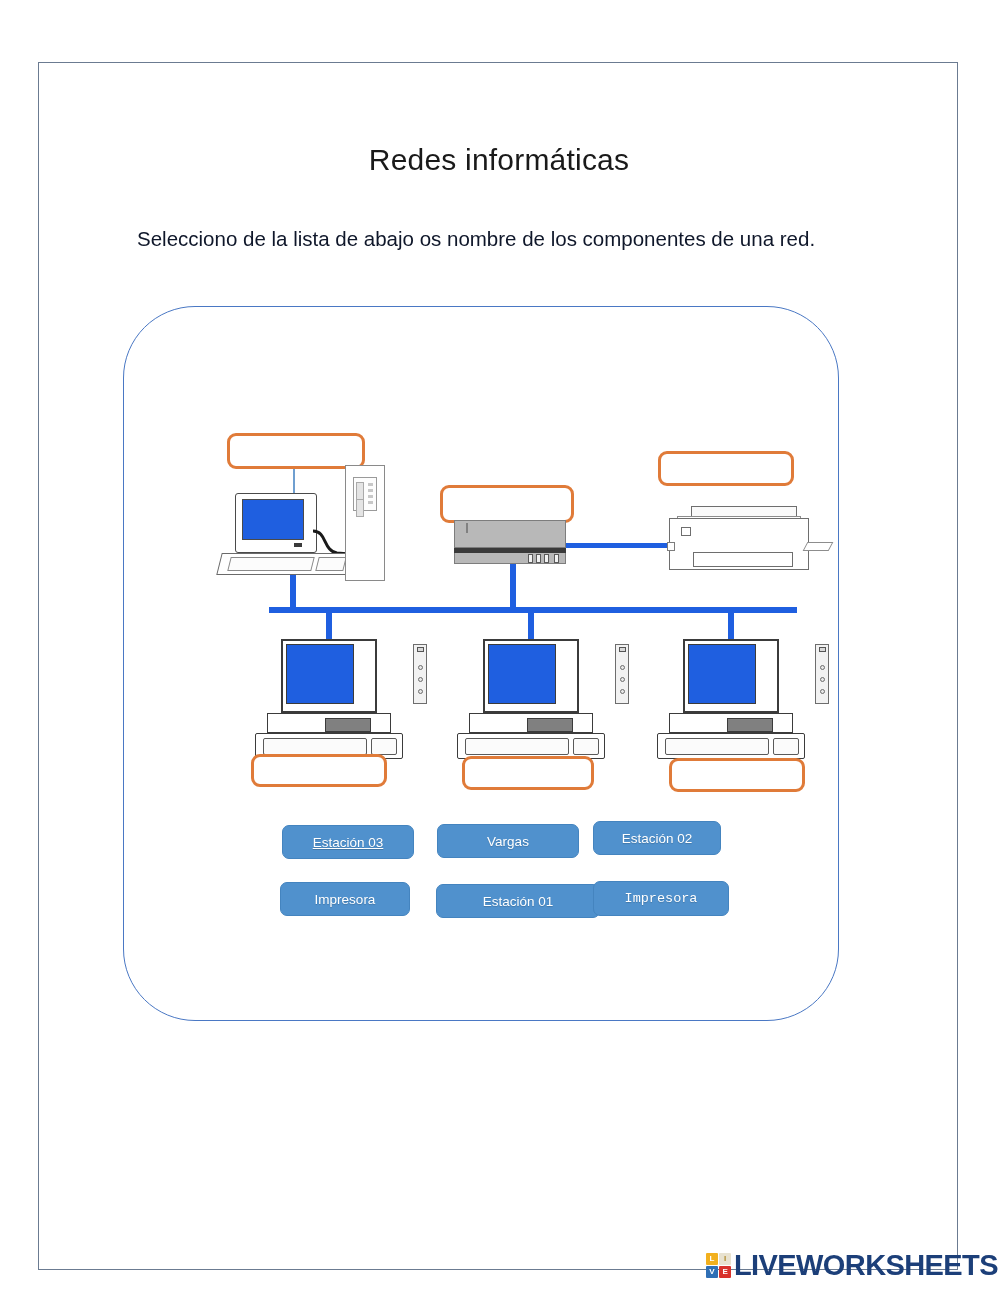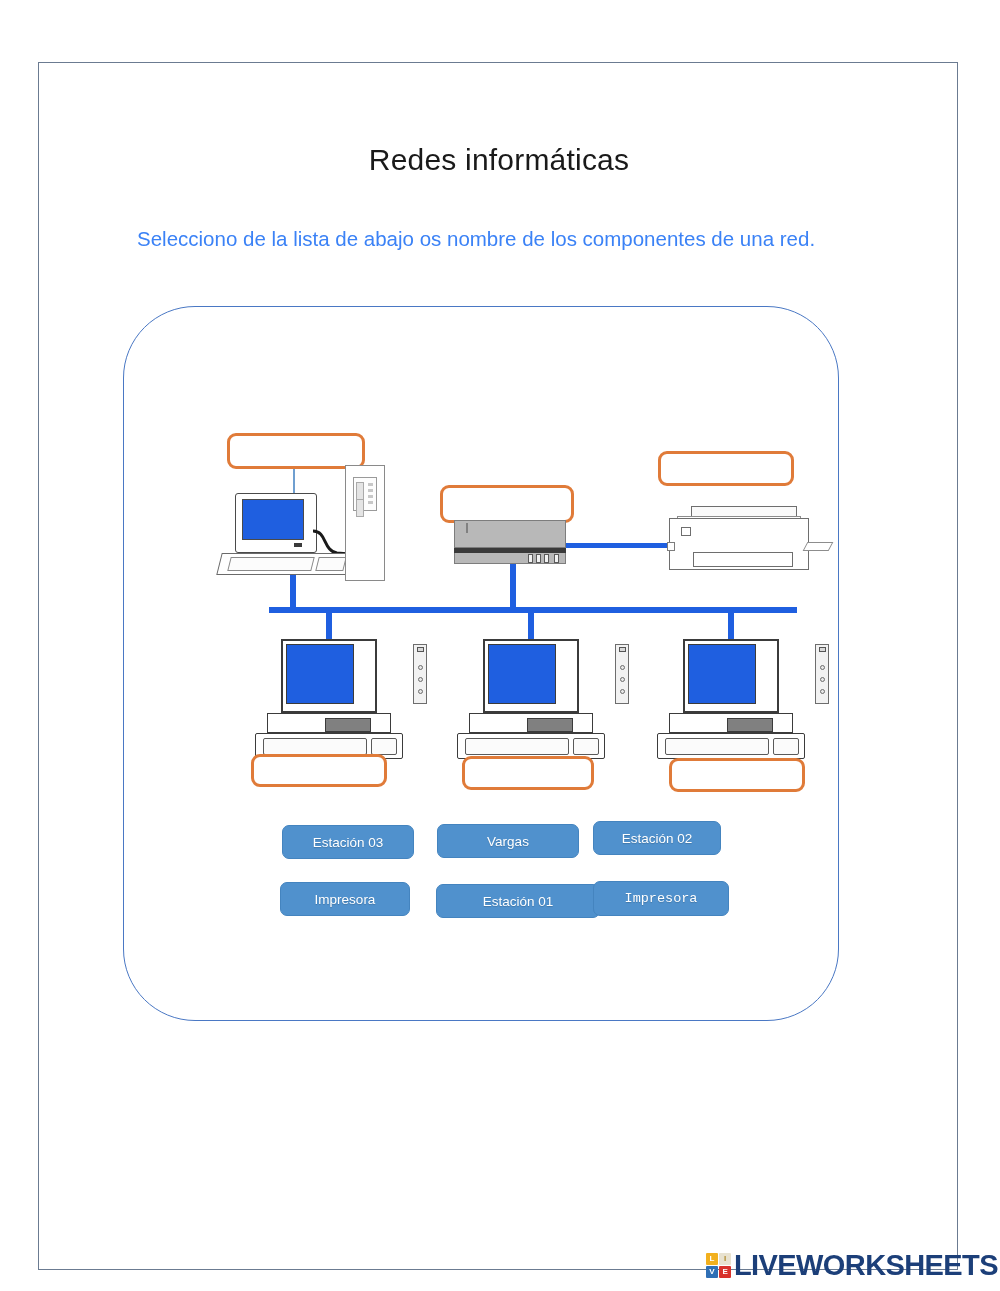--- a/index.html
+++ b/index.html
@@ -41,21 +41,21 @@
     font-weight: 400;
     letter-spacing: .2px;
   }
   .instructions {
     position: absolute;
     left: 98px;
     top: 160px;
     width: 730px;
     font-size: 20.5px;
     line-height: 31px;
-    color: #3b82f6;
+    color: #0f172a;
   }
 
   
   .activity-card {
     position: absolute;
     left: 84px;
     top: 243px;
     width: 716px;
     height: 715px;
     border: 1.4px solid #4a78c4;
@@ -547,21 +547,21 @@
       <div class="ws-base-slot"></div>
       <div class="ws-keyboard"></div>
       <div class="ws-keys"></div>
       <div class="ws-keypad"></div>
     </div>
 
     <div class="drop-box" style="left:128px; top:448px; width:136px; height:33px;"></div>
     <div class="drop-box" style="left:339px; top:450px; width:132px; height:34px;"></div>
     <div class="drop-box" style="left:546px; top:452px; width:136px; height:34px;"></div>
 
-    <div class="word-btn" style="left:159px; top:519px; width:132px; height:34px;">Estación 03</div>
+    <div class="word-btn" style="left:159px; top:519px; width:132px; height:34px;text-decoration:underline;">Estación 03</div>
     <div class="word-btn" style="left:314px; top:518px; width:142px; height:34px;">Vargas</div>
     <div class="word-btn" style="left:470px; top:515px; width:128px; height:34px;">Estación 02</div>
 
     <div class="word-btn" style="left:157px; top:576px; width:130px; height:34px;">Impresora</div>
     <div class="word-btn" style="left:313px; top:578px; width:164px; height:34px;">Estación 01</div>
     <div class="word-btn" style="left:470px; top:575px; width:136px; height:35px;font-family:Liberation Mono, monospace;">Impresora</div>
 
 
   </div>
 </div>

